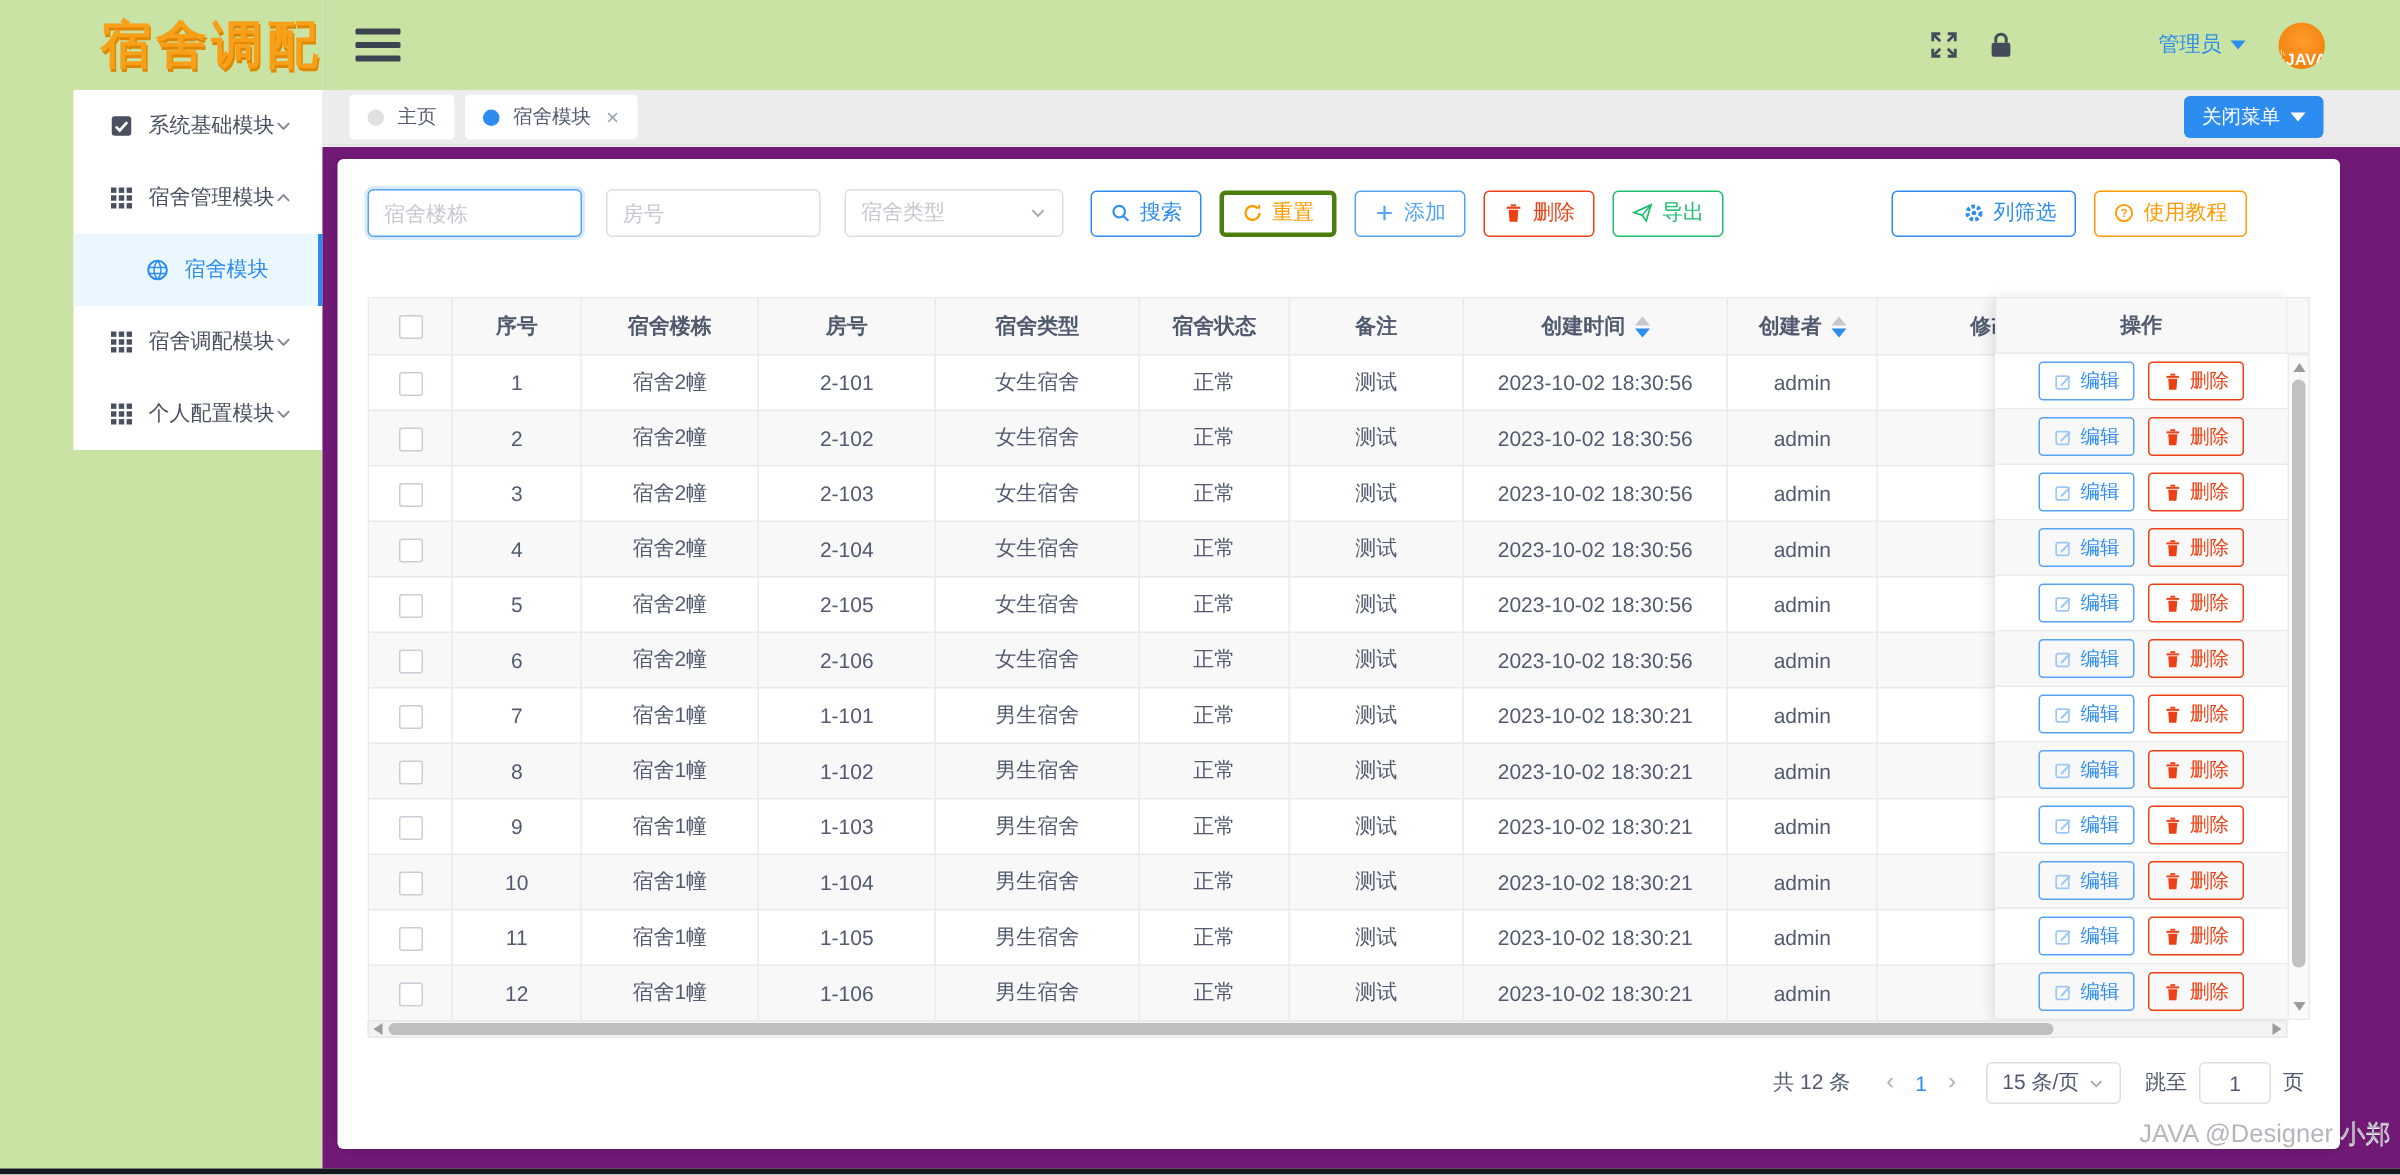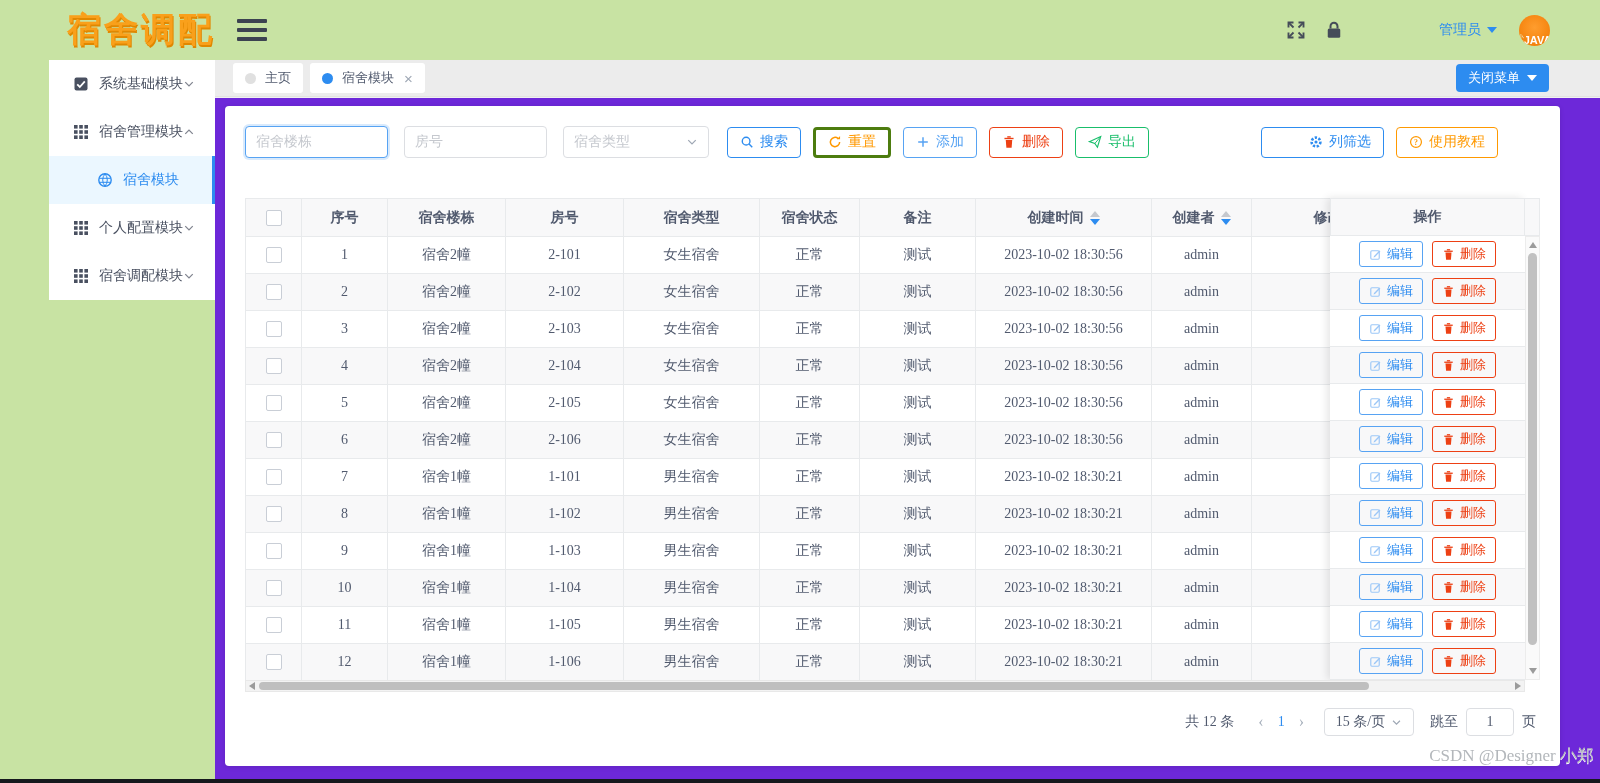--- a/index.html
+++ b/index.html
@@ -46,21 +46,21 @@
   .tab:first-child { margin-left:18px; }
   .dot { width:11px; height:11px; border-radius:50%; margin-right:9px; }
   .dot.gray { background:#e0e0e0; }
   .dot.blue { background:#2d8cf0; }
   .tab .x { margin-left:10px; color:#9ea7b4; font-size:15px; line-height:1; }
   .close-menu { margin-left:auto; margin-right:51px; height:28px; background:#2d8cf0; color:#fff; border:none; border-radius:4px;
                 font-size:13px; padding:0 12px; display:flex; align-items:center; cursor:pointer; font-family:inherit; }
   .close-menu .caret { border-top-color:#fff; margin-left:7px; }
 
   
-  .content { position:absolute; left:215px; top:98px; right:0; bottom:4px; background:#6d28d9;font-family:Liberation Serif, serif; }
+  .content { position:absolute; left:215px; top:98px; right:0; bottom:4px; background:#701a75; }
   .panel { margin:8px 40px 0 10px; height:660px; background:#fff; border-radius:4px; box-shadow:0 1px 5px rgba(0,0,0,.12); padding:20px; position:relative; }
 
   .filter-row { display:flex; align-items:center; }
   .f-input { width:143px; height:32px; border:1px solid #dcdee2; border-radius:4px; padding:0 10px; font-size:14px; color:#515a6e; font-family:inherit; outline:none; }
   .f-input::placeholder { color:#c5c8ce; }
   .f-input.focused { border-color:#57a3f3; box-shadow:0 0 0 2px rgba(45,140,240,.18); }
   .f-input + .f-input { margin-left:16px; }
   .f-select { width:146px; height:32px; border:1px solid #dcdee2; border-radius:4px; margin-left:16px; padding:0 10px; font-size:14px; color:#c5c8ce;
               display:flex; align-items:center; cursor:pointer; }
   .f-select .chev { margin-left:auto; width:12px; height:12px; color:#9ea7b4; }
@@ -175,40 +175,40 @@
             <rect x="6.2" y="1" width="3.6" height="3.6"></rect>
             <rect x="11.4" y="1" width="3.6" height="3.6"></rect>
             <rect x="1" y="6.2" width="3.6" height="3.6"></rect>
             <rect x="6.2" y="6.2" width="3.6" height="3.6"></rect>
             <rect x="11.4" y="6.2" width="3.6" height="3.6"></rect>
             <rect x="1" y="11.4" width="3.6" height="3.6"></rect>
             <rect x="6.2" y="11.4" width="3.6" height="3.6"></rect>
             <rect x="11.4" y="11.4" width="3.6" height="3.6"></rect>
           </g>
         </svg>
-      <span class="mi-label">个人配置模块</span>
+      <span class="mi-label">宿舍调配模块</span>
       <svg class="chev" viewBox="0 0 16 16">
           <path d="M3 5.5l5 5 5-5" stroke="currentColor" stroke-width="1.7" fill="none"></path>
         </svg>
     </div>
     <div class="menu-item">
       <svg class="mi-icon" viewBox="0 0 16 16">
           <g fill="currentColor">
             <rect x="1" y="1" width="3.6" height="3.6"></rect>
             <rect x="6.2" y="1" width="3.6" height="3.6"></rect>
             <rect x="11.4" y="1" width="3.6" height="3.6"></rect>
             <rect x="1" y="6.2" width="3.6" height="3.6"></rect>
             <rect x="6.2" y="6.2" width="3.6" height="3.6"></rect>
             <rect x="11.4" y="6.2" width="3.6" height="3.6"></rect>
             <rect x="1" y="11.4" width="3.6" height="3.6"></rect>
             <rect x="6.2" y="11.4" width="3.6" height="3.6"></rect>
             <rect x="11.4" y="11.4" width="3.6" height="3.6"></rect>
           </g>
         </svg>
-      <span class="mi-label">宿舍调配模块</span>
+      <span class="mi-label">个人配置模块</span>
       <svg class="chev" viewBox="0 0 16 16">
           <path d="M3 5.5l5 5 5-5" stroke="currentColor" stroke-width="1.7" fill="none"></path>
         </svg>
     </div>
   </nav>
   <div class="sidebar-fill"></div>
 </aside>
 
 <header class="header">
   <div class="hamburger">
@@ -759,16 +759,16 @@
         <svg class="chev" viewBox="0 0 16 16">
             <path d="M3 5.5l5 5 5-5" stroke="currentColor" stroke-width="1.7" fill="none"></path>
           </svg>
       </div>
       <span class="pg-jump">跳至</span>
       <input class="pg-input" value="1" style="">
       <span>页</span>
     </div>
   </div>
 
-  <div class="watermark">CSDN @Designer 小郑</div>
+  <div class="watermark">JAVA @Designer 小郑</div>
 </div>
 
 <div class="bottom-strip"></div>
 
 </body></html>

